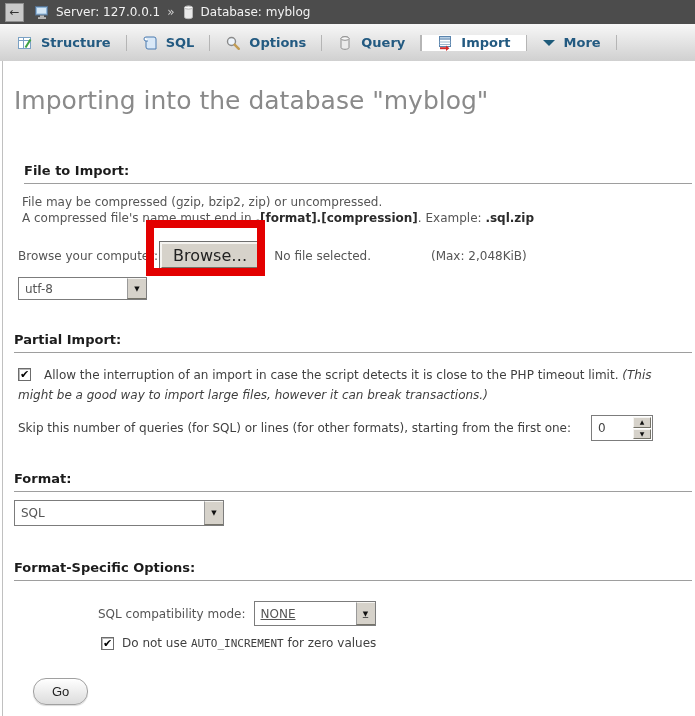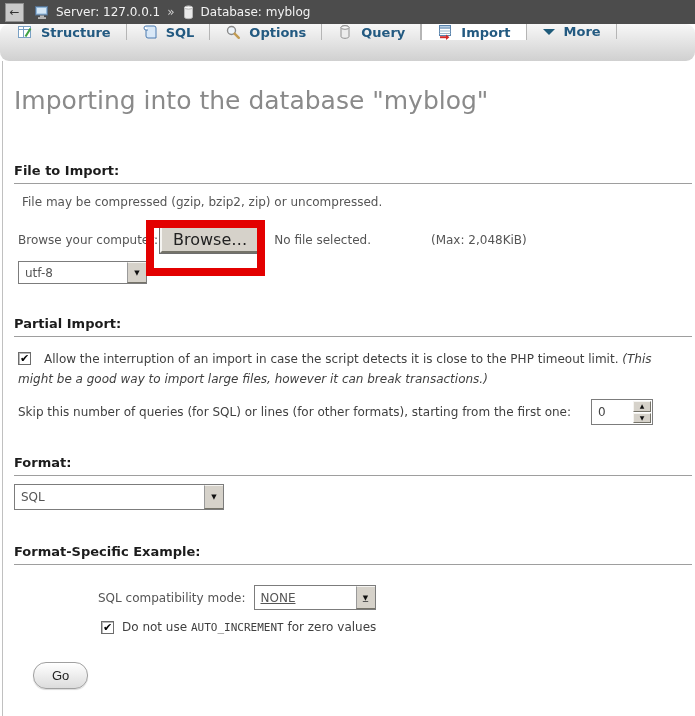--- a/index.html
+++ b/index.html
@@ -34,22 +34,21 @@
   }
   .topbar .crumb { color:#f2f2f2; text-decoration:none; }
   .topbar .sep { color:#cfcfcf; padding:0 1px; }
   .topbar svg { display:block; }
 
   
   .tabbar {
     height:37px;
     background:linear-gradient(#f7f7f7,#d0d0d0);
     display:flex;
-    align-items:flex-start;
-    border-radius:9px;
+    align-items:center;
   }
   .tab {
     display:flex;
     align-items:center;
     gap:8px;
     padding:0 15px;
     border-right:1px solid #b5b5b5;
     font-size:13px;
     font-weight:bold;
     color:#235a81;
@@ -77,21 +76,21 @@
     color:#8a8a8a;
   }
   .section-h {
     font-size:13px;
     font-weight:bold;
     color:#1c1c1c;
     padding-bottom:4px;
     border-bottom:1px solid #9e9e9e;
     line-height:16px;
   }
-  .mt-file { margin-top:46px; }
+  .mt-file { margin-top:46px;margin-left:10px; }
   .mt-partial { margin-top:32px; }
   .mt-format { margin-top:30px; }
   .mt-fso { margin-top:34px; }
   p.body-line { line-height:16px; color:#555;margin-left:8px; }
   .mt10 { margin-top:10px; }
   b.dark { color:#2b2b2b; }
 
   .row { display:flex; align-items:center; padding-left:4px; }
   .lbl { color:#555; }
   .lbl-w { width:142px; flex:none; }
@@ -304,20 +303,21 @@
 <div class="leftline"></div>
 
 <div class="content">
 
   <h1>Importing into the database "myblog"</h1>
 
   
   <div class="section-h mt-file">File to Import:</div>
 
   <p class="body-line mt10">File may be compressed (gzip, bzip2, zip) or uncompressed.</p>
+  <p class="body-line"><span>A compressed file's name must end in </span><b class="dark">.[format].[compression]</b><span>. Example: </span><b class="dark">.sql.zip</b></p>
 
   <div class="row mt16">
     <span class="lbl lbl-w">Browse your computer:</span>
     <button class="win-btn">Browse…</button>
     <span class="no-file">No file selected.</span>
     <span class="max-size">(Max: 2,048KiB)</span>
   </div>
 
   <div class="row mt8">
     <div class="win-select sel-charset">
@@ -352,21 +352,21 @@
   <div class="section-h mt-format">Format:</div>
 
   <div class="row mt8" style="padding-left:0;">
     <div class="win-select sel-format">
       <span class="val">SQL</span>
       <span class="arrow-btn">▼</span>
     </div>
   </div>
 
   
-  <div class="section-h mt-fso">Format-Specific Example:</div>
+  <div class="section-h mt-fso">Format-Specific Options:</div>
 
   <div class="row fso-row" style="margin-top:20px;">
     <span class="lbl">SQL compatibility mode:</span>
     <div class="win-select sel-compat">
       <span class="val">NONE</span>
       <span class="arrow-btn">▼</span>
     </div>
   </div>
 
   <div class="row autoinc-row">

